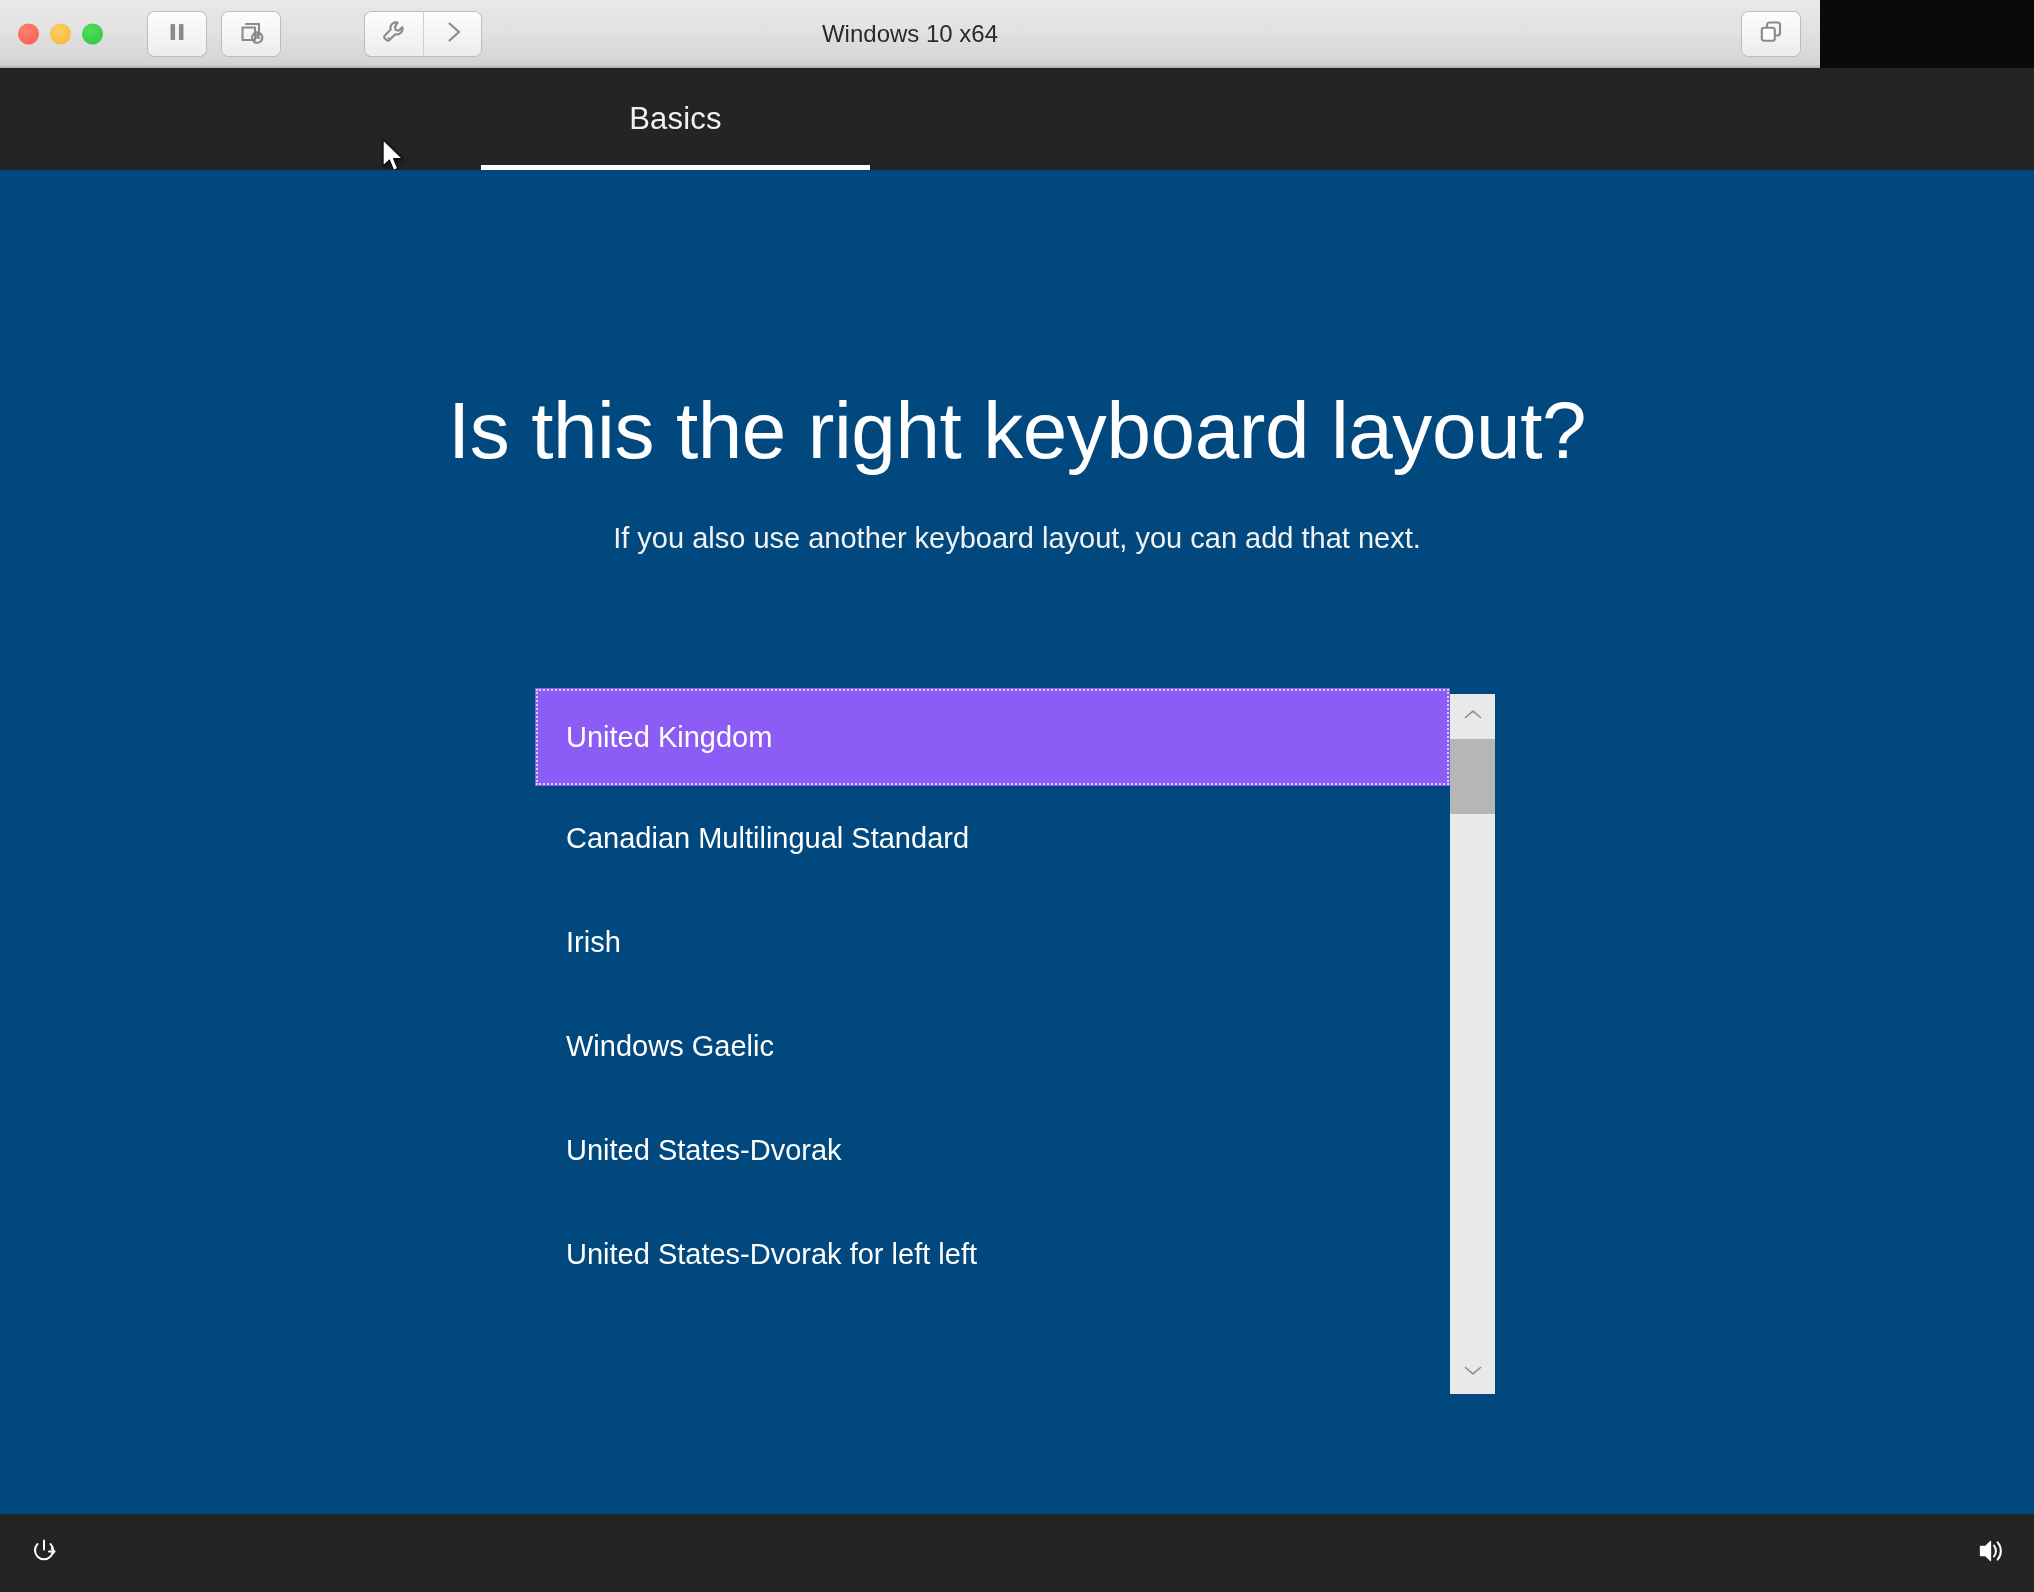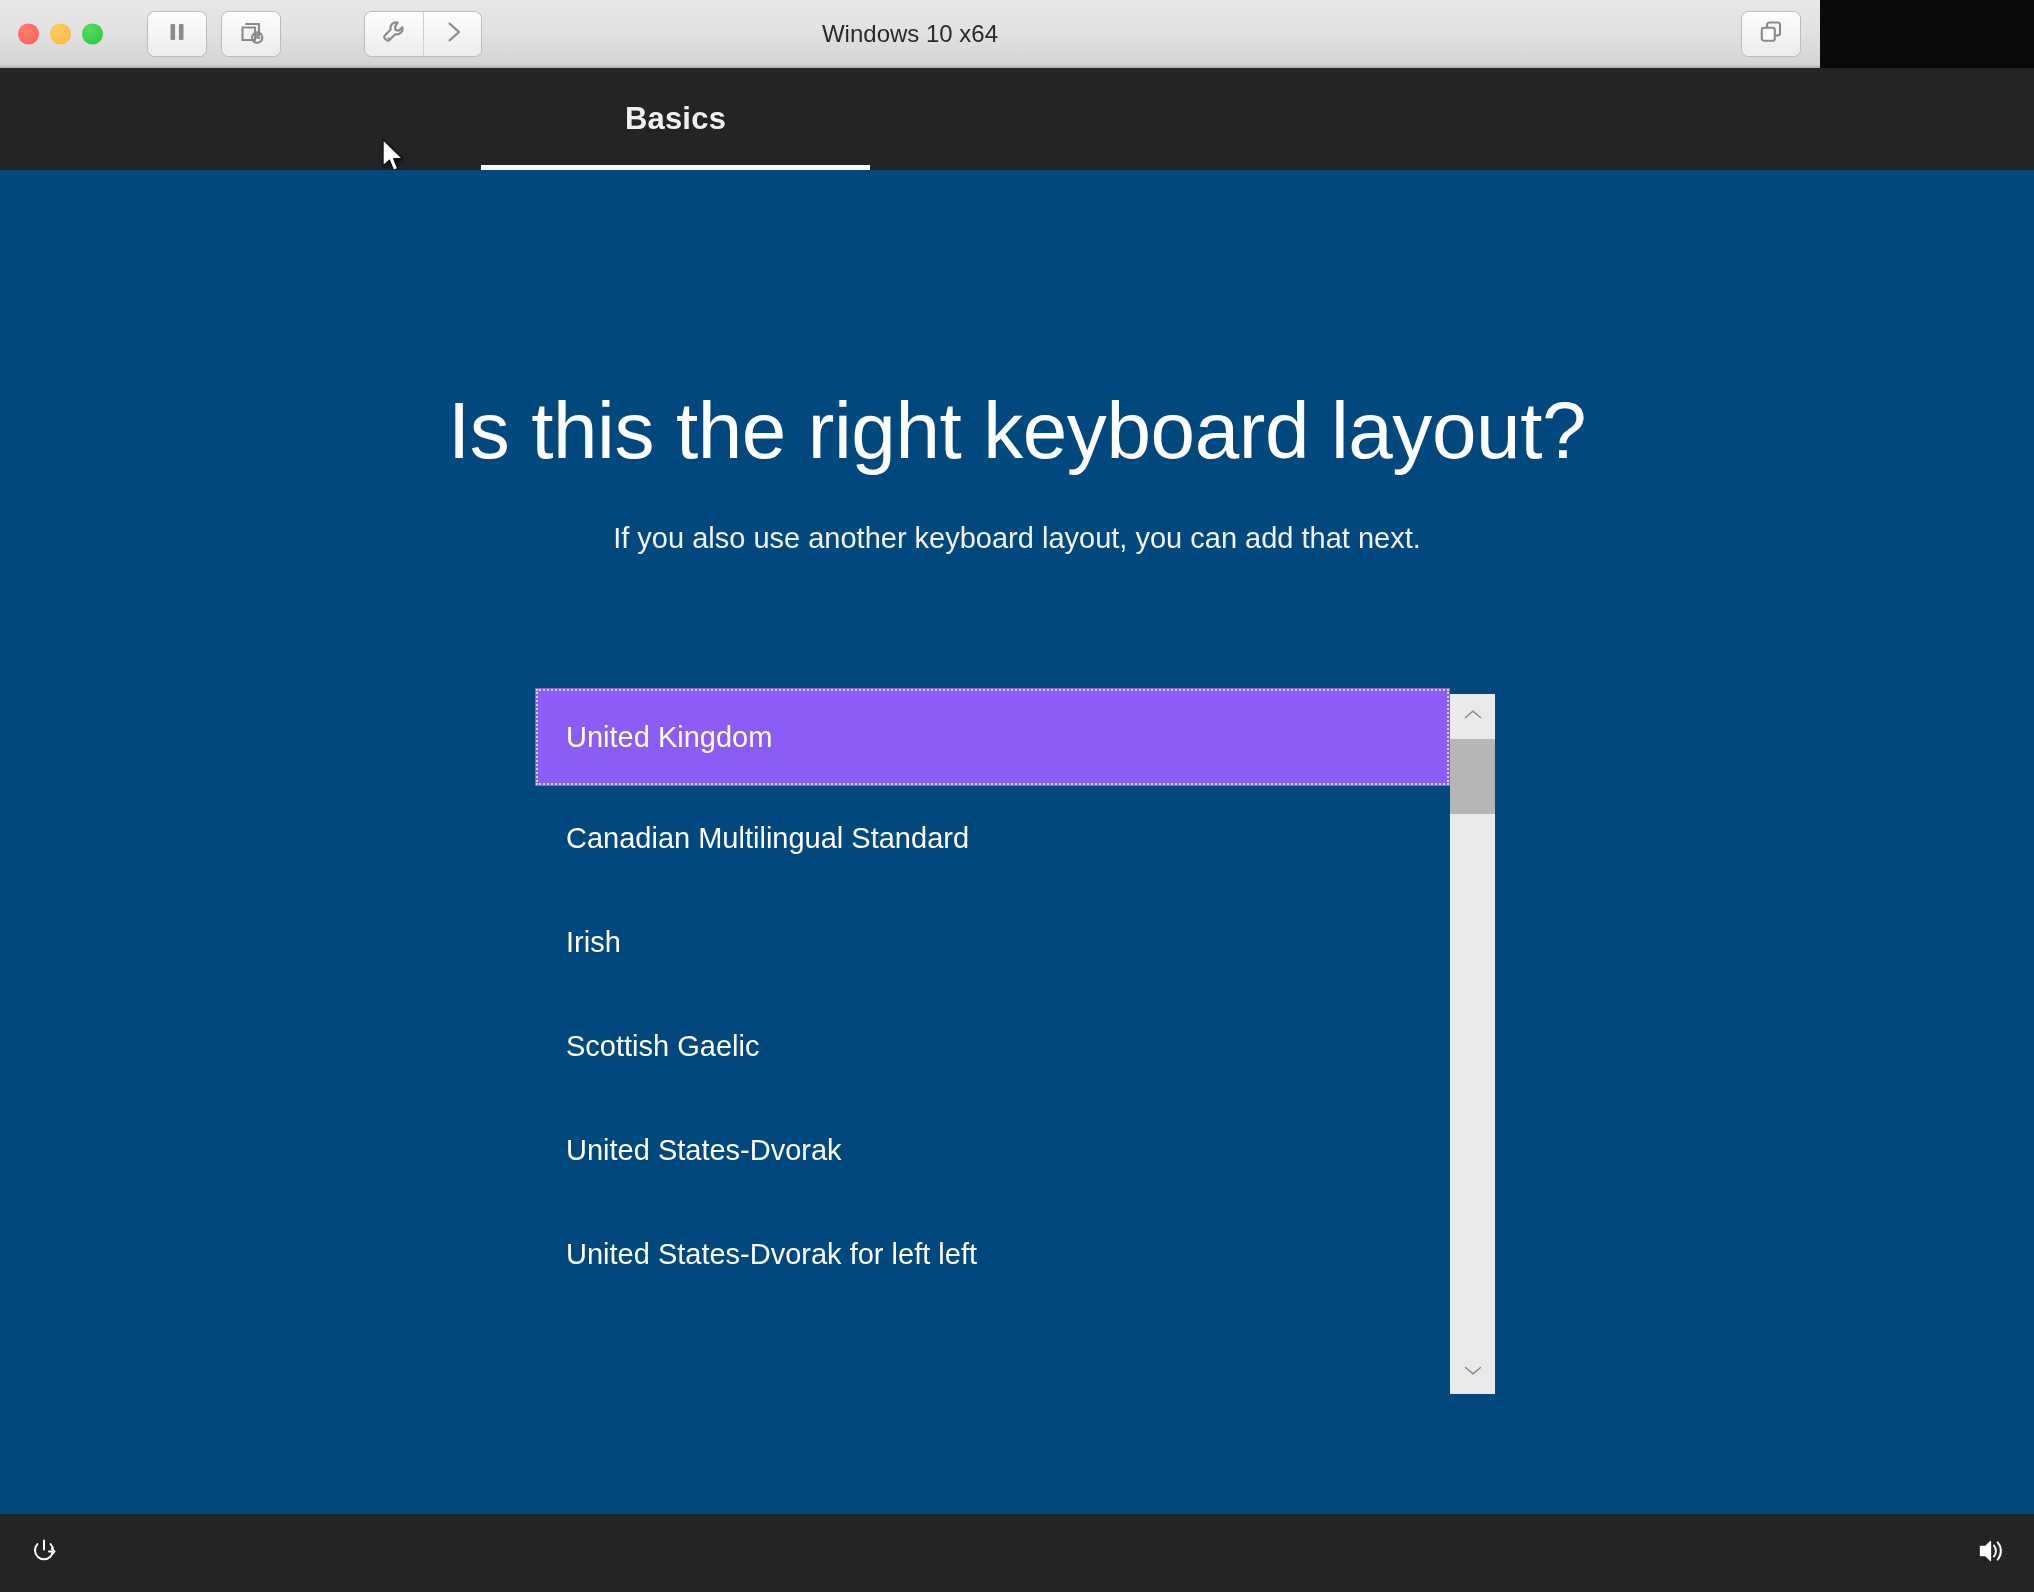--- a/index.html
+++ b/index.html
@@ -65,21 +65,21 @@
   }
 
   
   .oobe-topbar {
     position: absolute; left: 0; top: 0; width: 2034px; height: 102px;
     background: #242424;
   }
   .oobe-tab {
     position: absolute; left: 481px; top: 0;
     width: 389px; height: 102px;
-    display: flex; align-items: center; justify-content: center; font-weight: bold;
+    display: flex; align-items: center; justify-content: center;
   }
   .oobe-tab-label {
     font-size: 31px; color: #f0f0f0; letter-spacing: .2px;
   }
   .oobe-tab-underline {
     position: absolute; left: 481px; top: 97px;
     width: 389px; height: 5px; background: #ffffff;
   }
 
   .cursor {
@@ -272,21 +272,21 @@
         <div class="list-item selected">
           <span>United Kingdom</span>
         </div>
         <div class="list-item">
           <span>Canadian Multilingual Standard</span>
         </div>
         <div class="list-item">
           <span>Irish</span>
         </div>
         <div class="list-item">
-          <span>Scottish Gaelic</span>
+          <span>Windows Gaelic</span>
         </div>
         <div class="list-item">
           <span>United States-Dvorak</span>
         </div>
         <div class="list-item">
           <span>United States-Dvorak for left left</span>
         </div>
       </div>
 
       <div class="scrollbar">

